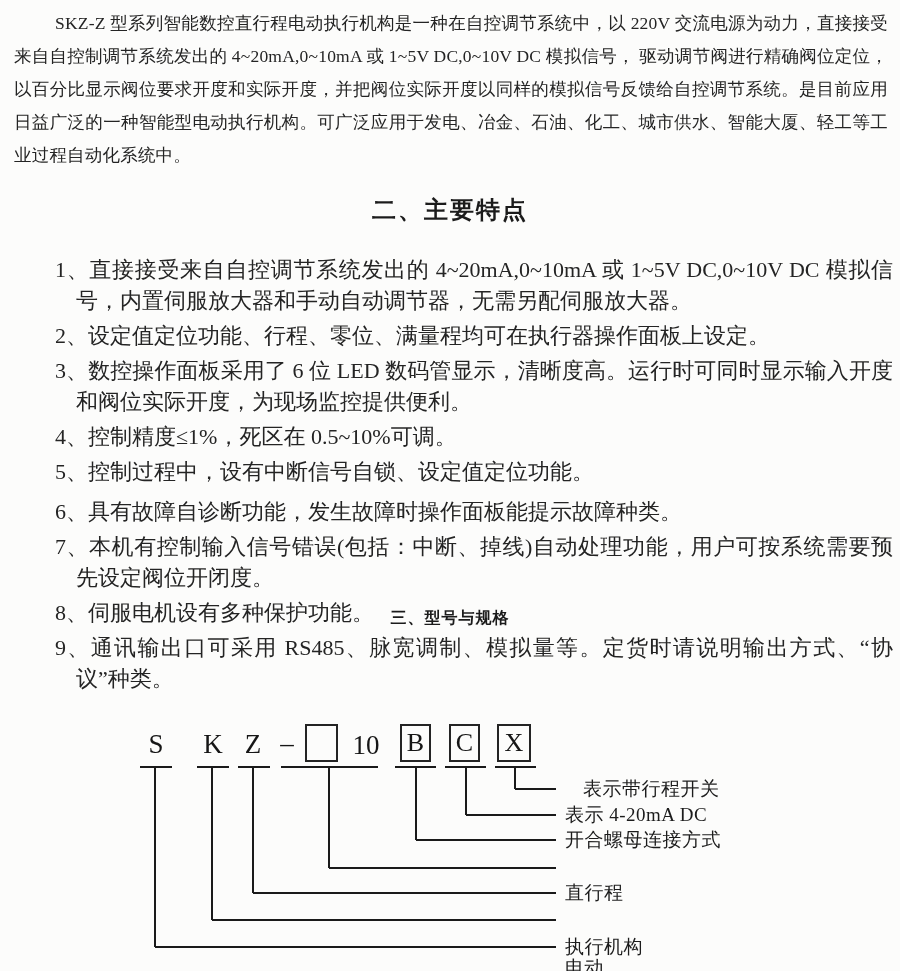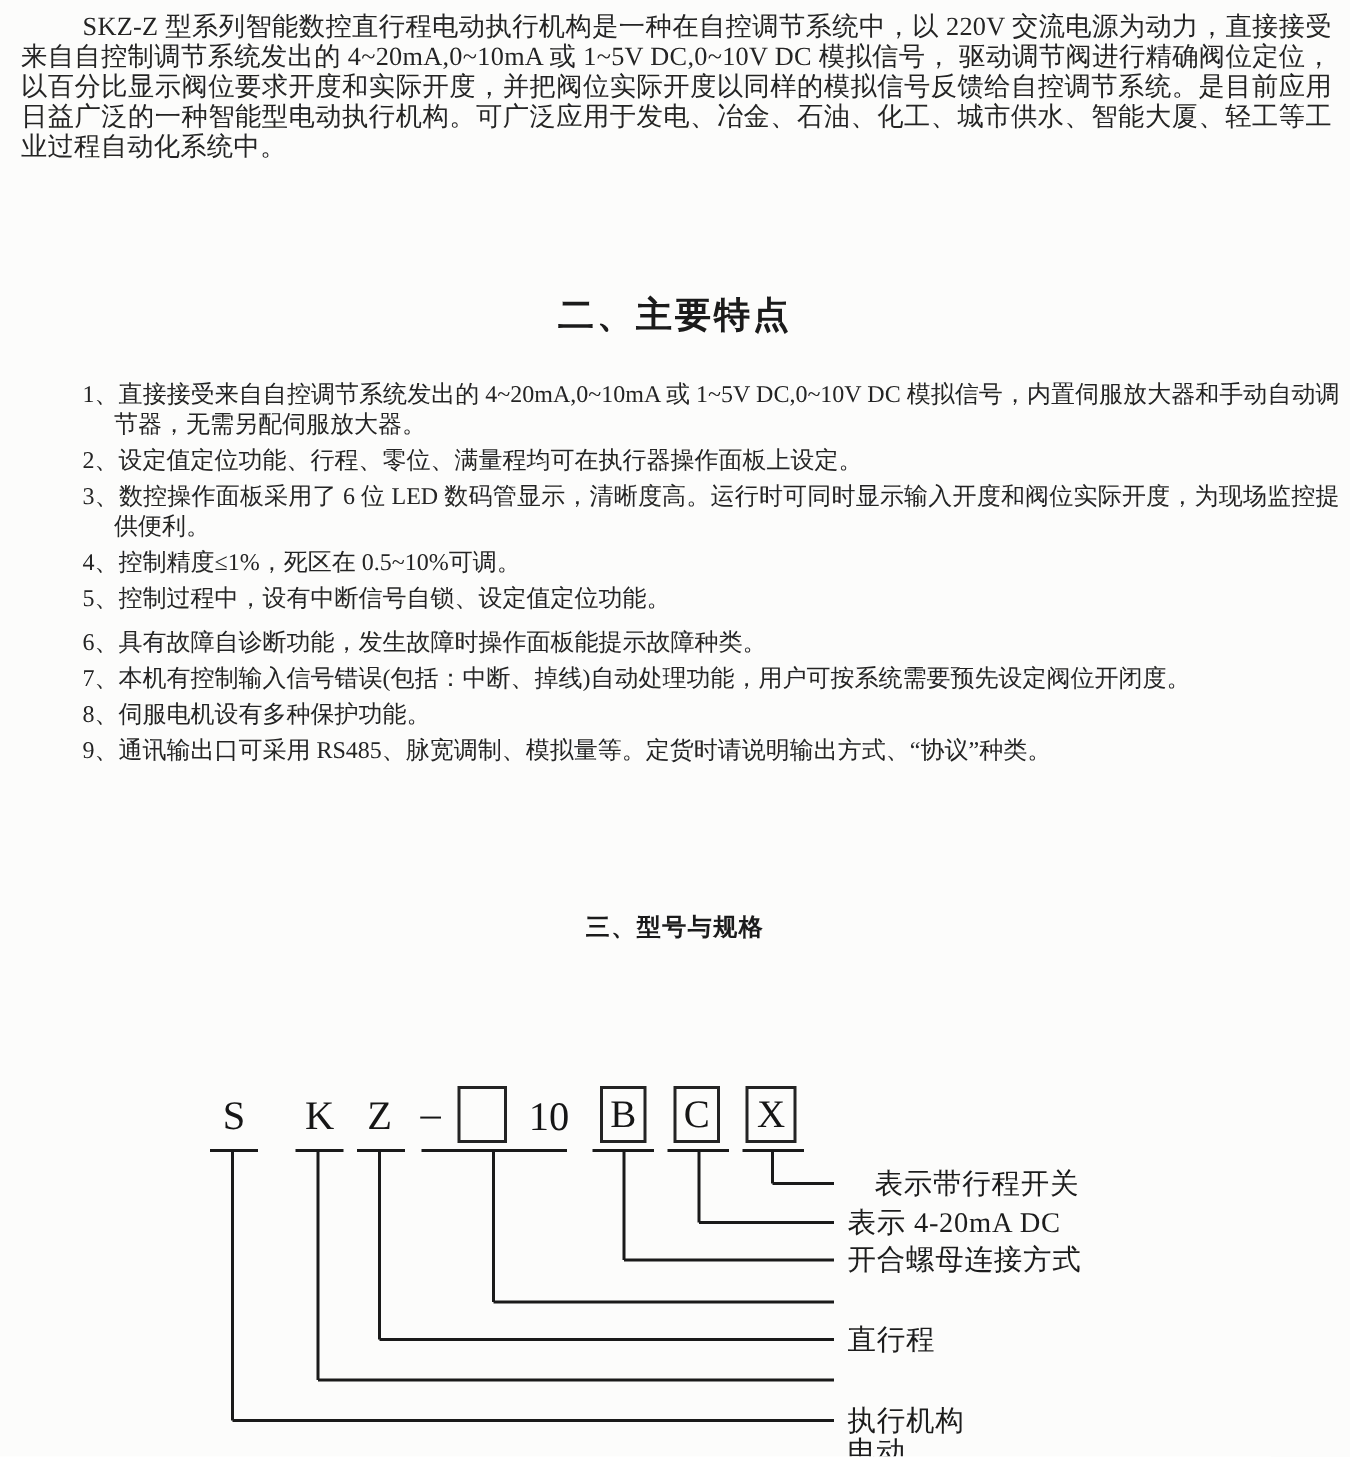--- a/index.html
+++ b/index.html
@@ -4,35 +4,35 @@
 <style>
   * { margin:0; padding:0; box-sizing:border-box; }
   html,body { background:#ffffff; }
   .page {
     position:relative; width:900px; height:971px; margin:0 auto;
     background:#fcfcfb; color:#262626; overflow:hidden;
     font-family:"Liberation Serif","DejaVu Serif",serif;
   }
   .intro {
     position:absolute; top:7px; left:14px; width:874px;
-    font-size:17.5px; line-height:20px; text-align:justify;
+    font-size:17.5px; line-height:33px; text-align:justify;
     text-indent:41px; color:#242424; letter-spacing:0.2px;
   }
   .sec-title {
     position:absolute; left:0; width:100%; text-align:center;
     font-family:"Liberation Sans","DejaVu Sans",sans-serif;
     font-weight:bold; color:#1b1b1b;
   }
   #features-title { top:194px; font-size:24px; letter-spacing:2px; }
   #model-title   { top:608px; font-size:16px; letter-spacing:1px; }
   .features {
     position:absolute; top:254px; left:55px; width:838px; list-style:none;
   }
   .features li {
-    font-size:16px; line-height:20px; margin-bottom:4px;
+    font-size:22px; line-height:31px; margin-bottom:4px;
     padding-left:21px; text-indent:-21px; text-align:justify; color:#242424;
   }
   .features li:nth-child(5) { margin-bottom:9px; }
   .diagram { position:absolute; top:700px; left:0; width:900px; height:271px; }
   .lines { position:absolute; top:0; left:0; }
   .code-char {
     position:absolute; transform:translate(-50%,-50%);
     font-size:27px; color:#161616; white-space:nowrap;
   }
   .code-box {

